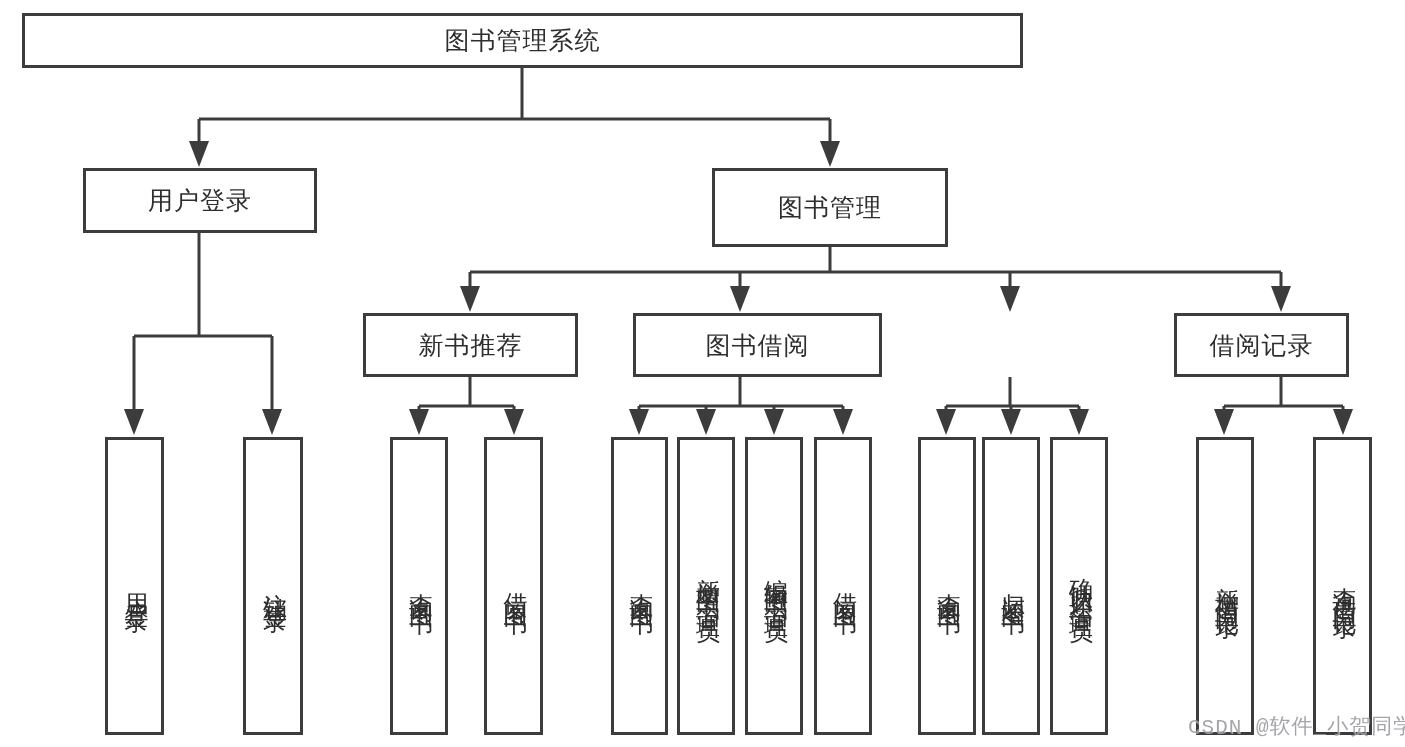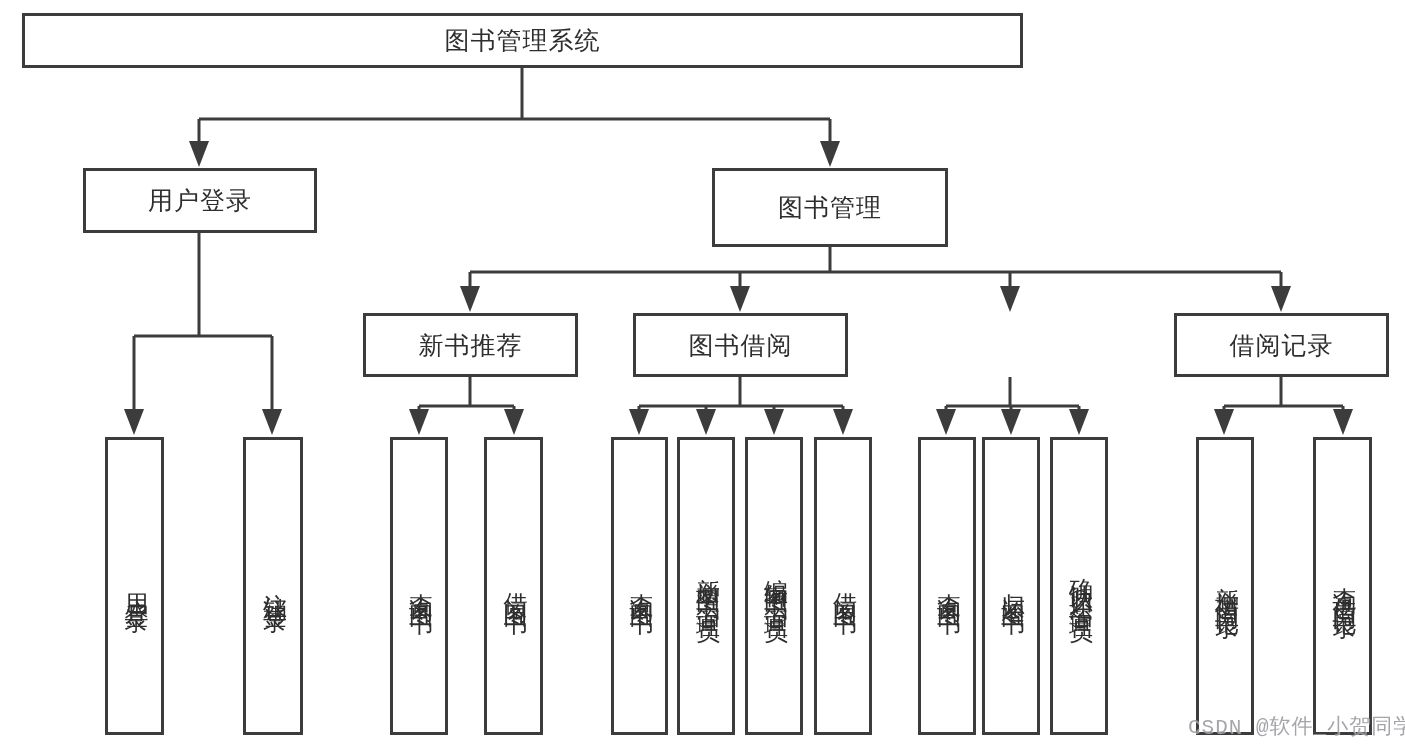--- a/index.html
+++ b/index.html
@@ -23,23 +23,23 @@
   .v-node{font-size:24px;}
   .v-node .vtext{
     writing-mode:vertical-rl;text-orientation:mixed;letter-spacing:6px;
     white-space:nowrap;line-height:1;
   }
   
   #root      {left:22px;  top:13px;  width:1001px;height:55px;}
   #n-login   {left:83px;  top:168px; width:234px; height:65px;}
   #n-mgmt    {left:712px; top:168px; width:236px; height:79px;}
   #n-newbook {left:363px; top:313px; width:215px; height:64px;}
-  #n-borrow  {left:633px; top:313px; width:215px; height:64px;}
+  #n-borrow  {left:633px; top:313px; width:249px; height:64px;}
   #n-current {left:903px; top:313px; width:215px; height:64px;}
-  #n-record  {left:1174px;top:313px; width:215px; height:64px;}
+  #n-record  {left:1174px;top:313px; width:175px; height:64px;}
   
   .leaf{top:437px;height:298px;}
   #l0 {left:105px; width:59px;}
   #l1 {left:243px; width:60px;}
   #l2 {left:390px; width:58px;}
   #l3 {left:484px; width:59px;}
   #l4 {left:611px; width:57px;}
   #l5 {left:677px; width:58px;}
   #l6 {left:745px; width:58px;}
   #l7 {left:814px; width:58px;}

